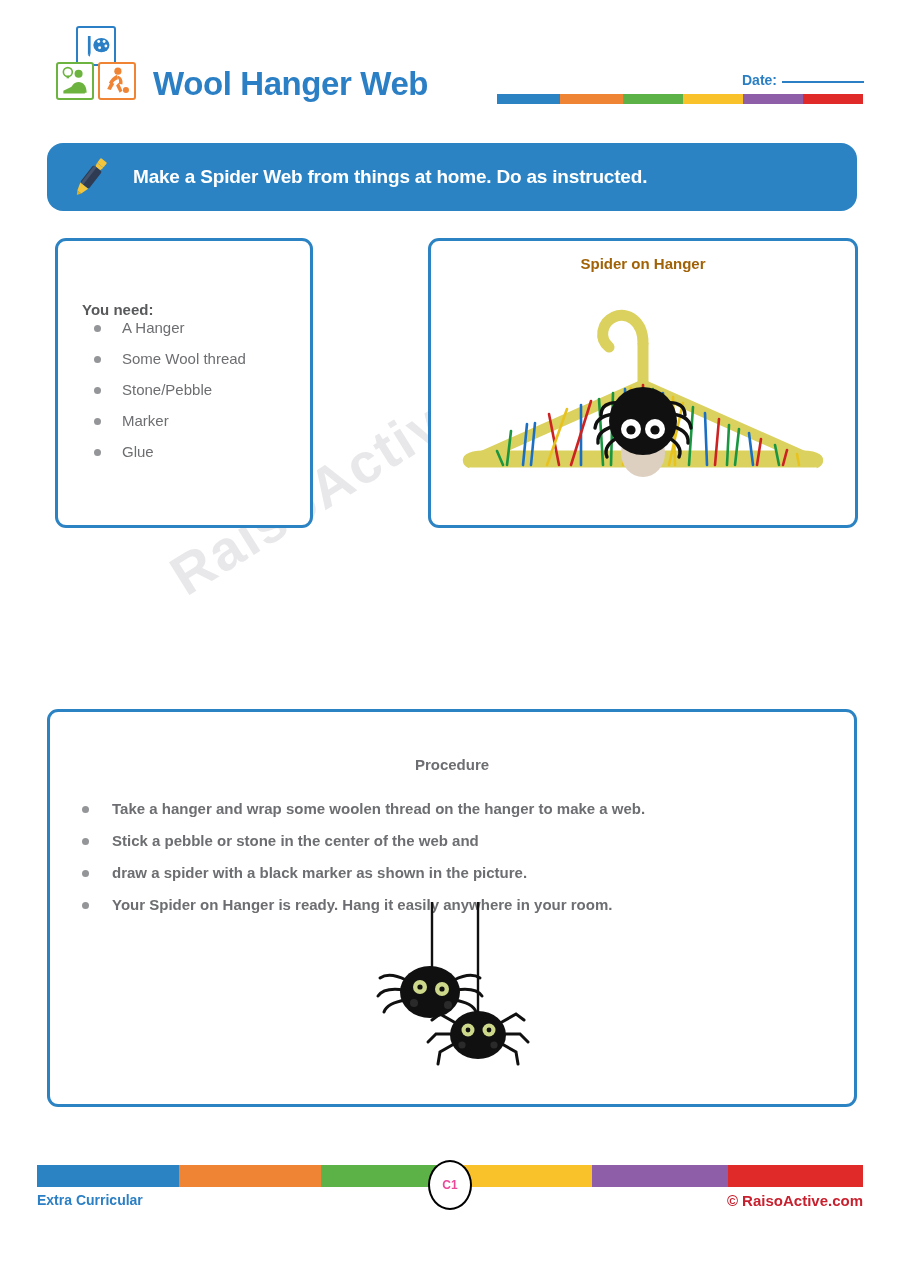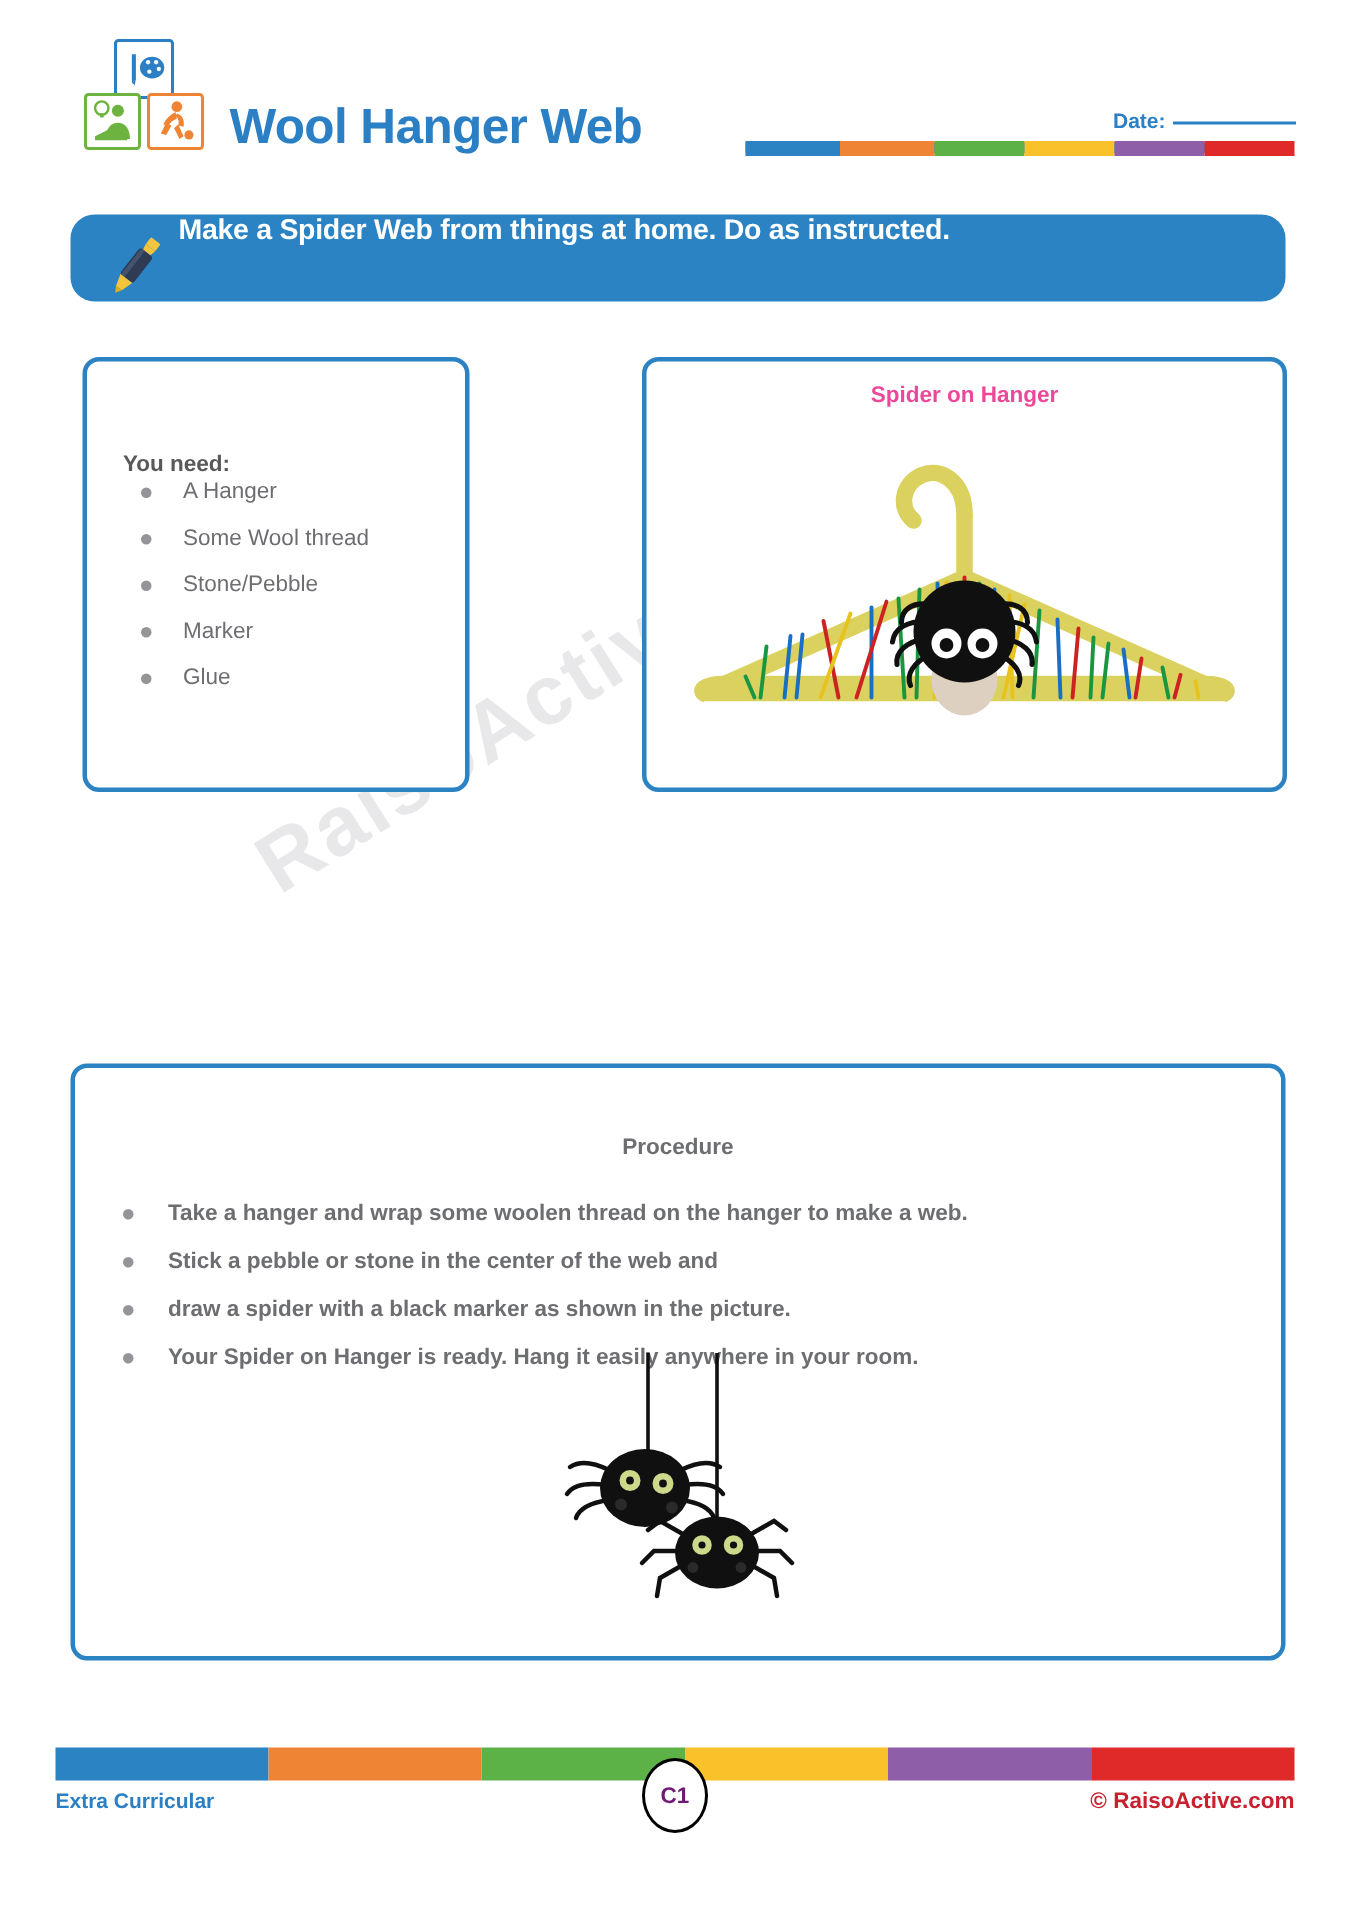--- a/index.html
+++ b/index.html
@@ -120,25 +120,27 @@
     height: 10px;
   }
   .strip > div { height: 100%; }
 
   
   .banner {
     position: absolute;
     left: 47px;
     top: 143px;
     width: 810px;
-    height: 58px;
+    height: 68px;
     background: #2b83c3;
     border-radius: 16px;
     display: flex;
+    align-items: center;
     z-index: 2;
+    padding-left: 14px;
   }
   .banner-text {
     font-size: 19px;
     font-weight: bold;
     color: #ffffff;
     margin-left: 72px;
     letter-spacing: -0.2px;
   }
   .marker-icon {
     position: absolute;
@@ -206,21 +208,21 @@
     overflow: hidden;
   }
   .figure-title {
     position: absolute;
     left: 0;
     top: 14px;
     width: 100%;
     text-align: center;
     font-size: 15px;
     font-weight: bold;
-    color: #ec4899;
+    color: #a16207;
   }
   .hanger-wrap {
     position: absolute;
     left: 0;
     top: 40px;
     width: 100%;
     height: 242px;
   }
 
   
@@ -301,33 +303,33 @@
     right: 37px;
     top: 32px;
     font-size: 15px;
     font-weight: bold;
     color: #c8202e;
     white-space: nowrap;
   }
   .badge {
     position: absolute;
     left: 50%;
-    top: 12px;
+    top: 0px;
     transform: translateX(-50%);
     width: 44px;
     height: 50px;
     border: 2.5px solid #000;
     border-radius: 50%;
     background: #fff;
     display: flex;
     align-items: center;
     justify-content: center;
-    font-size: 15px;
-    font-weight: bold;
-    color: #701a75;
+    font-size: 12px;
+    font-weight: bold;
+    color: #ec4899;
   }
 </style>
 </head>
 <body>
 
 <div class="page">
 
   <div class="watermark">RaisoActive.com</div>
 
   <div class="header">

